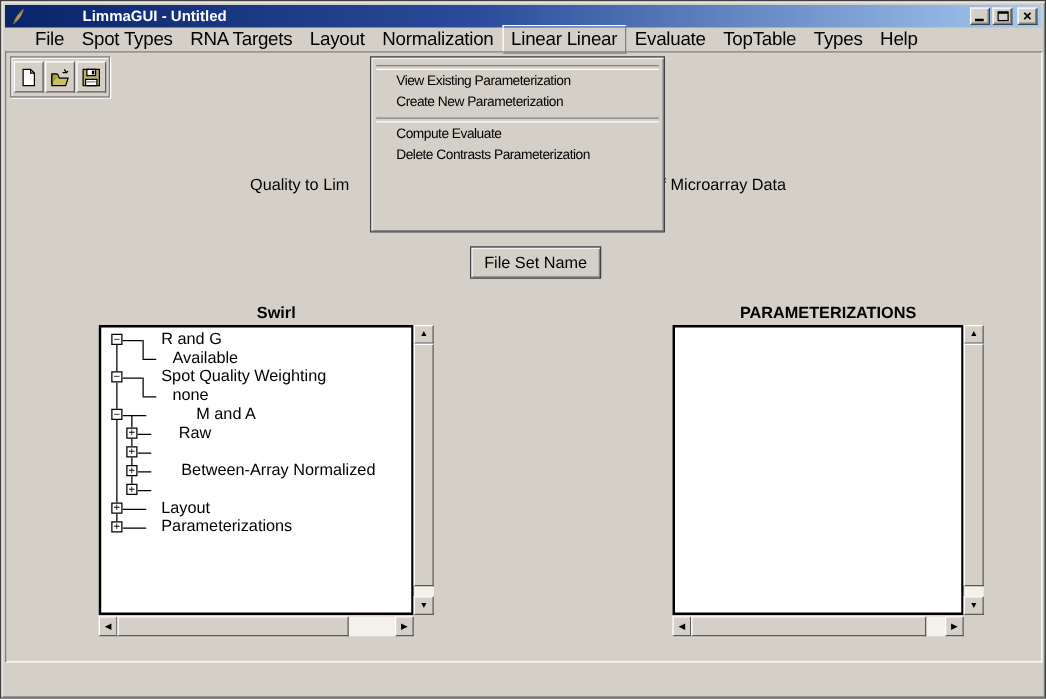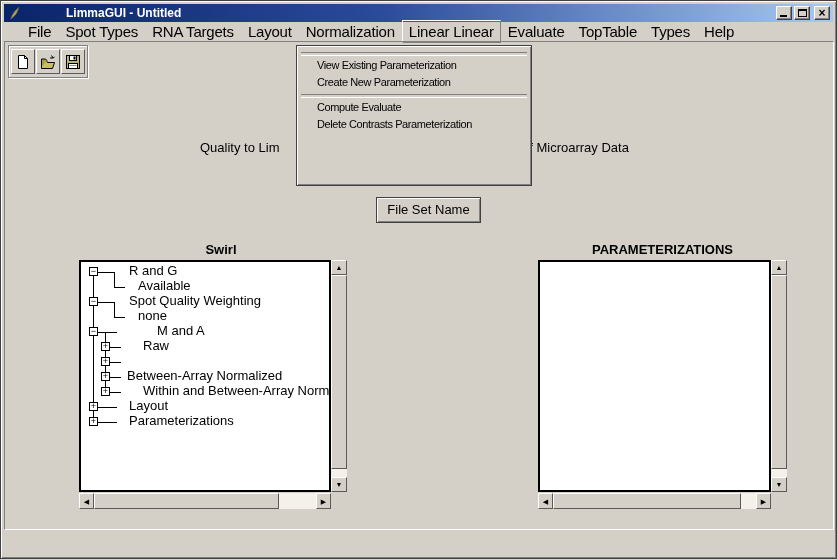--- a/index.html
+++ b/index.html
@@ -165,23 +165,22 @@
         <div class="tlabel" style="left: 57px; top: 16px;">Available</div>
         <div class="tbox" style="left: 8px; top: 35px;">−</div>
         <div class="tlabel" style="left: 48px; top: 31px;">Spot Quality Weighting</div>
         <div class="tlabel" style="left: 57px; top: 46px;">none</div>
         <div class="tbox" style="left: 8px; top: 65px;">−</div>
         <div class="tlabel" style="left: 48px; top: 61px; margin-left: 28px;">M and A</div>
         <div class="tbox" style="left: 20px; top: 80px;">+</div>
         <div class="tlabel" style="left: 62px; top: 76px;">Raw</div>
         <div class="tbox" style="left: 20px; top: 95px;">+</div>
         <div class="tbox" style="left: 20px; top: 110px;">+</div>
-        <div class="tlabel" style="left: 46px; top: 106px;">Between-Array Normalized</div>
+        <div class="tlabel" style="left: 64px; top: 106px;">Between-Array Normalized</div>
         <div class="tbox" style="left: 20px; top: 125px;">+</div>
-        <div class="tlabel" style="left: 62px; top: 121px;">Within and Between-Array Norm</div>
         <div class="tbox" style="left: 8px; top: 140px;">+</div>
         <div class="tlabel" style="left: 48px; top: 136px;">Layout</div>
         <div class="tbox" style="left: 8px; top: 155px;">+</div>
         <div class="tlabel" style="left: 48px; top: 151px;">Parameterizations</div>
       </div>
   </div>
   <div class="vscroll" style="left:330px">
     <div class="sbtn">▲</div>
     <div class="sthumb" style="height:194px"></div>
     <div class="strack"></div>

